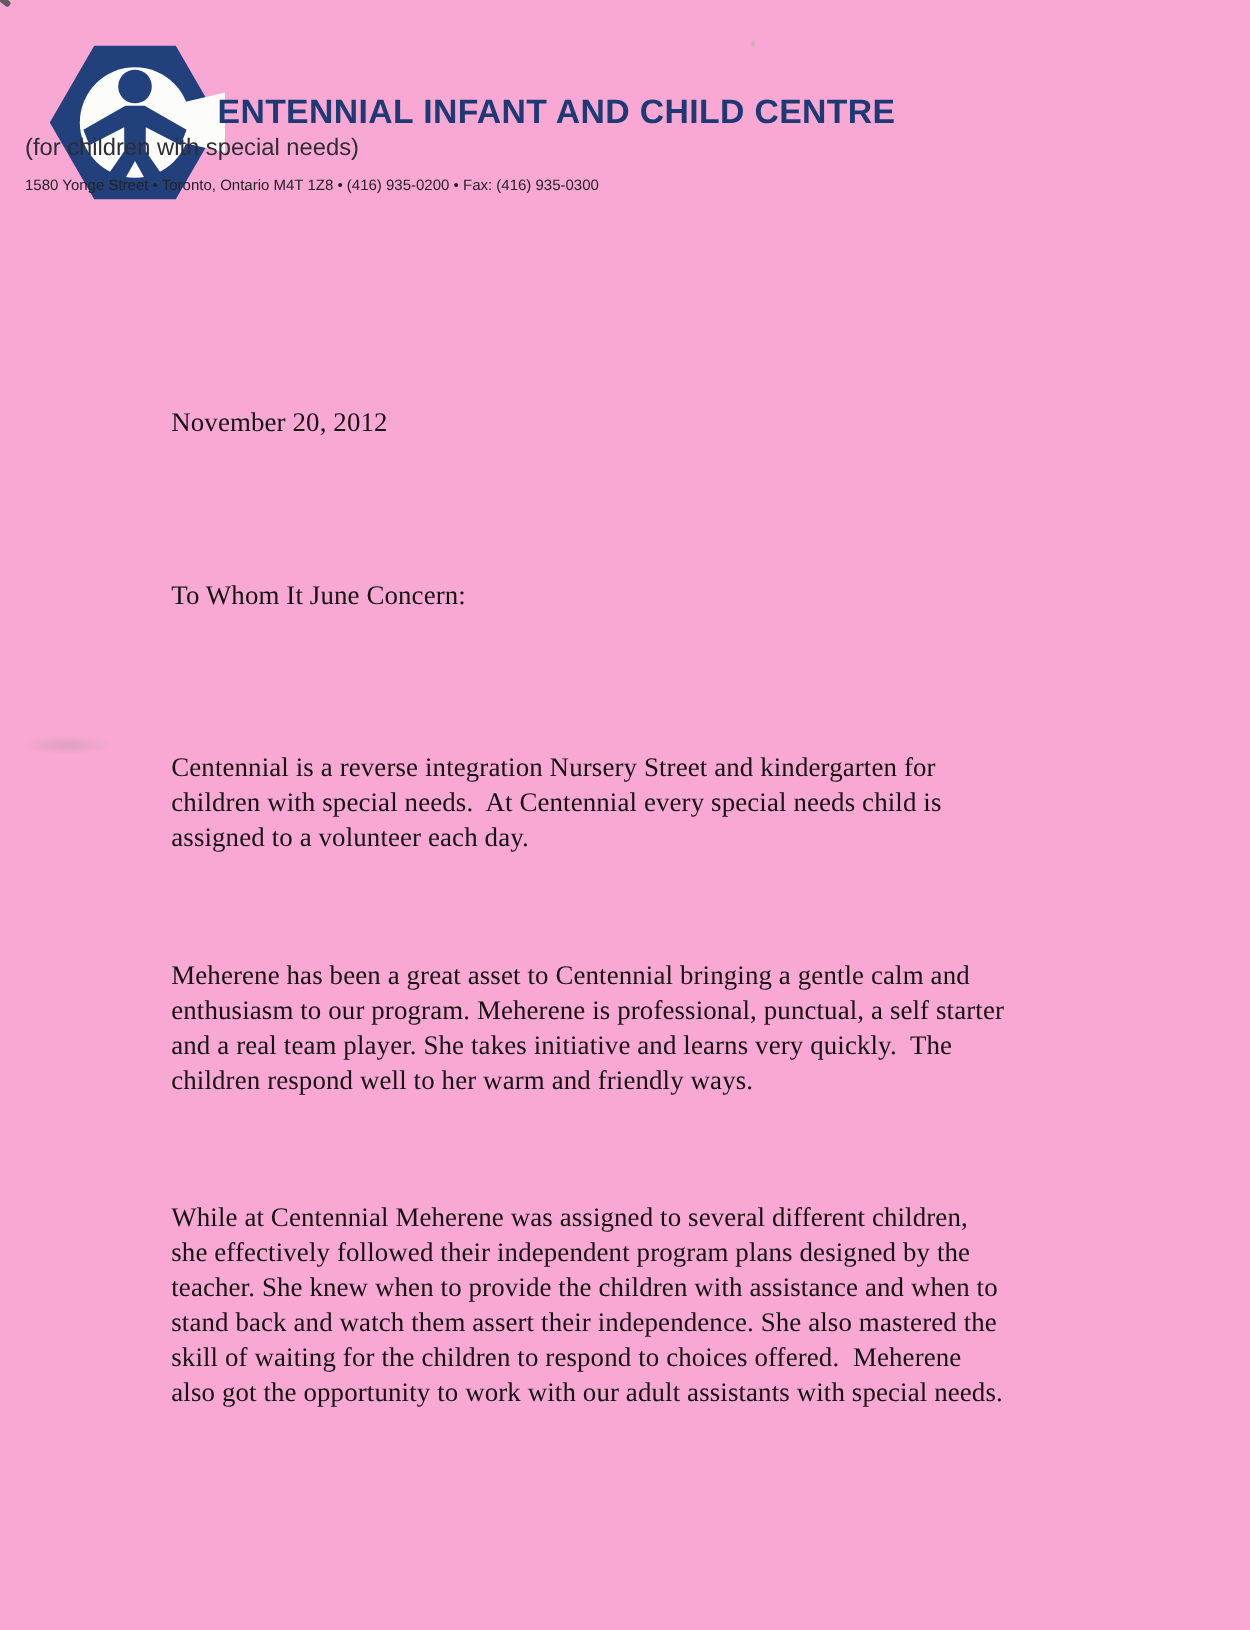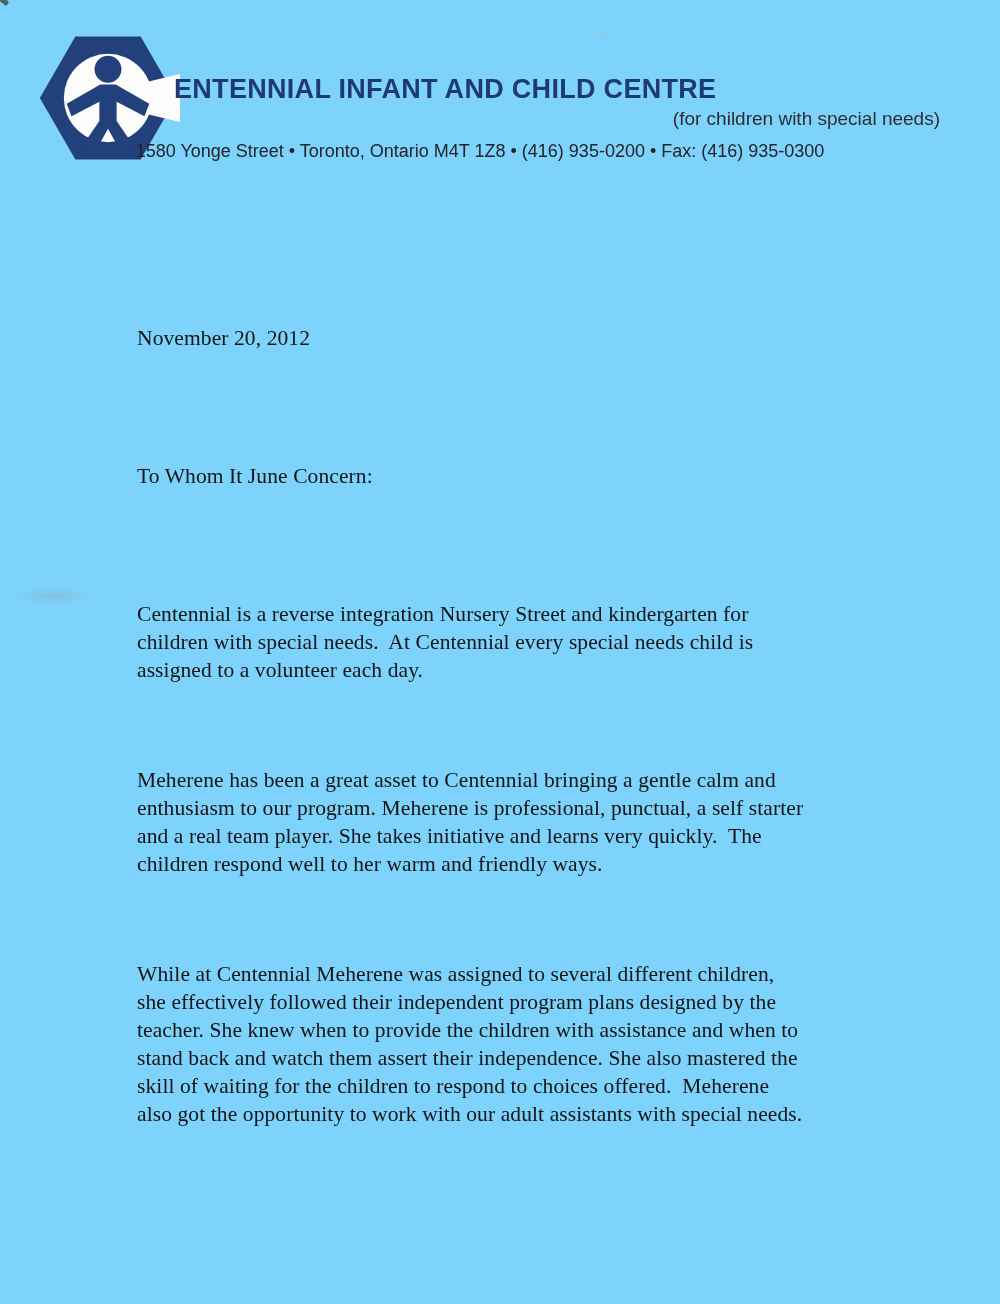--- a/index.html
+++ b/index.html
@@ -1,45 +1,44 @@
 <!DOCTYPE html>
 <html><head>
 <meta charset="utf-8">
 <style>
   html,body { margin:0; padding:0; background:#9a9a9a; }
   #page {
     position:relative;
     width:1000px; height:1304px;
     margin:0 auto;
-    background:#7dd3fc;
+    background:#f9a8d4;
     overflow:hidden;
     font-family:"Liberation Serif", serif;
     color:#141414;
   }
 
   
   #letterhead { position:absolute; left:0; top:0; width:1000px; height:200px; }
   #logo { position:absolute; left:36px; top:26px; width:144px; height:144px; }
   #org-title {
     position:absolute; left:174px; top:74px;
     font-family:"Liberation Sans", sans-serif;
     font-weight:bold; font-size:27px; letter-spacing:0.3px;
     color:#1e3a74; white-space:nowrap;
   }
   #org-subtitle {
     position:absolute; left:20px; top:108px; width:920px;
-    text-align:right;
+    text-align:left;
     font-family:"Liberation Sans", sans-serif;
     font-size:19px; color:#2d2d33; white-space:nowrap;
   }
   #org-address {
     position:absolute; left:20px; top:141px; width:920px;
-    text-align:center;
     font-family:"Liberation Sans", sans-serif;
-    font-size:18px; color:#232328; white-space:nowrap;
+    font-size:12px; color:#232328; white-space:nowrap;
   }
 
   
   #letter {
     position:absolute; left:137px; top:240px; width:790px;
     font-size:21.5px; line-height:28px; letter-spacing:0.1px;
     white-space:pre-wrap;
   }
   #letter .para { margin:0 0 26px 0; }
 

